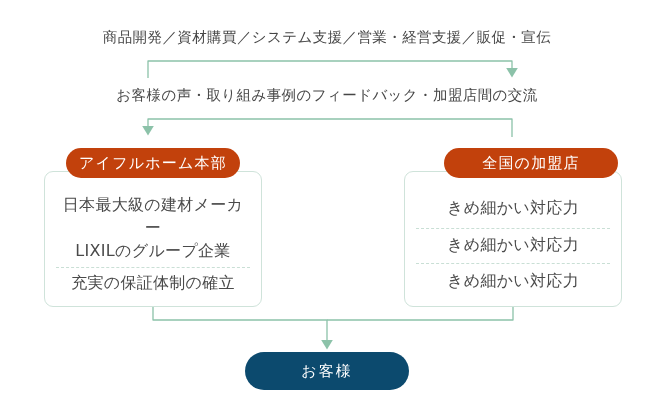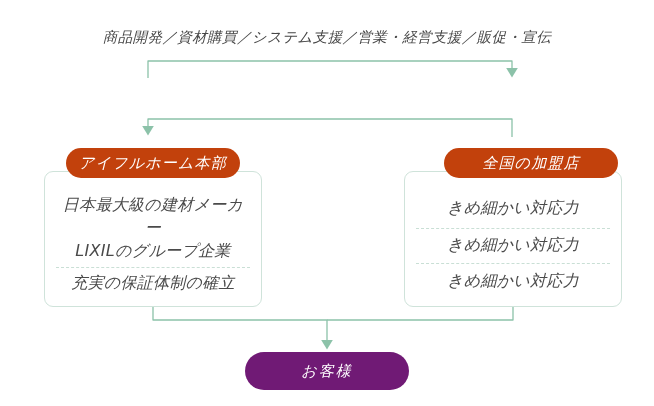--- a/index.html
+++ b/index.html
@@ -11,21 +11,20 @@
     height: 406px;
     background: #ffffff;
     font-family: "DejaVu Sans", "Liberation Sans", sans-serif;
     color: #474747;
     overflow: hidden;
   }
   #diagram {
     position: relative;
     width: 650px;
     height: 406px;
-    font-style: italic;
   }
 
   
   .top-text {
     position: absolute;
     left: 0;
     width: 654px;
     text-align: center;
     font-size: 14.5px;
     letter-spacing: 0.4px;
@@ -113,37 +112,38 @@
   }
 
   
   #pill-customer {
     position: absolute;
     left: 245px;
     top: 352px;
     width: 164px;
     height: 38px;
     border-radius: 19px;
-    background: #701a75;
+    background: #0c4a6e;
     color: #ffffff;
     display: flex;
     align-items: center;
     justify-content: center;
     font-size: 15px;
     letter-spacing: 2px;
     white-space: nowrap;
   }
 </style>
 </head>
 <body>
 
 <div id="diagram">
 
   <div class="top-text" id="row-services">商品開発／資材購買／システム支援／営業・経営支援／販促・宣伝</div>
 
+  <div class="top-text" id="row-feedback">お客様の声・取り組み事例のフィードバック・加盟店間の交流</div>
 
   <svg id="connectors" viewBox="0 0 654 406" width="654" height="406">
     <defs>
       <marker id="arrowhead" markerWidth="9" markerHeight="9" refX="4.5" refY="7.4" orient="0">
         <polygon points="0.4,0.6 8.6,0.6 4.5,8.2" fill="#8cc2a9"></polygon>
       </marker>
     </defs>
 
     <g>
       <path d="M148,78 L148,61 L512,61 L512,68" fill="none" stroke="#8cc2a9" stroke-width="1.3" stroke-linejoin="round"></path>

